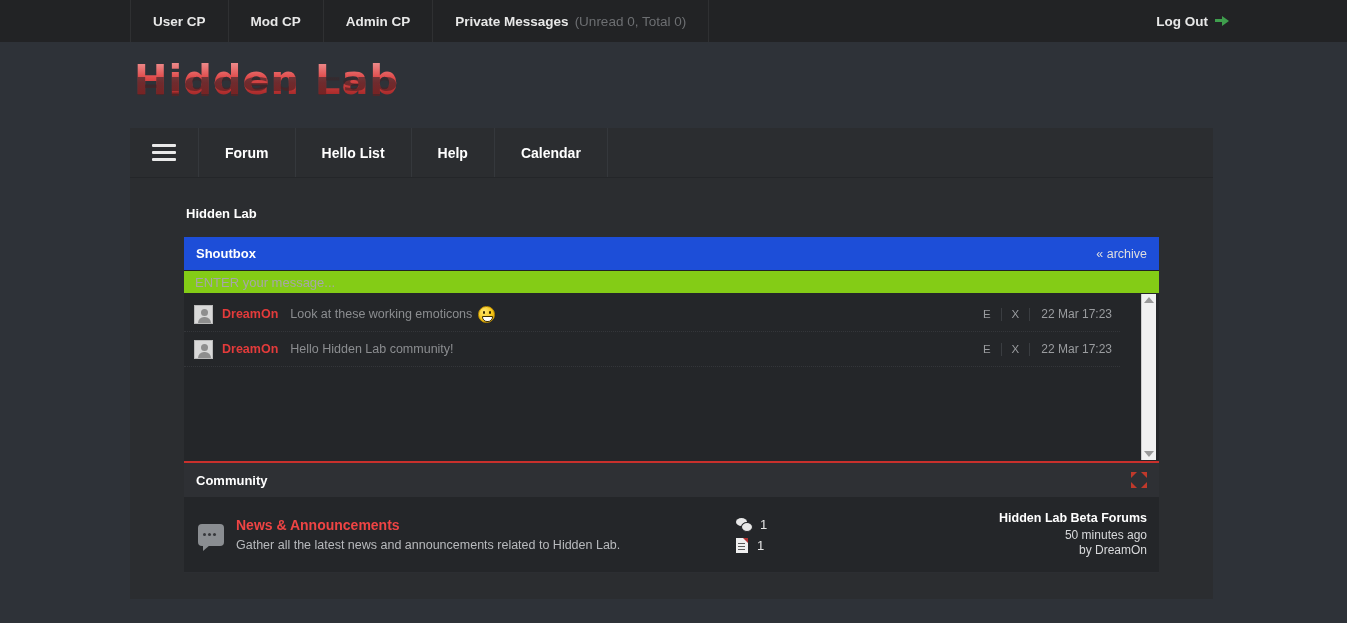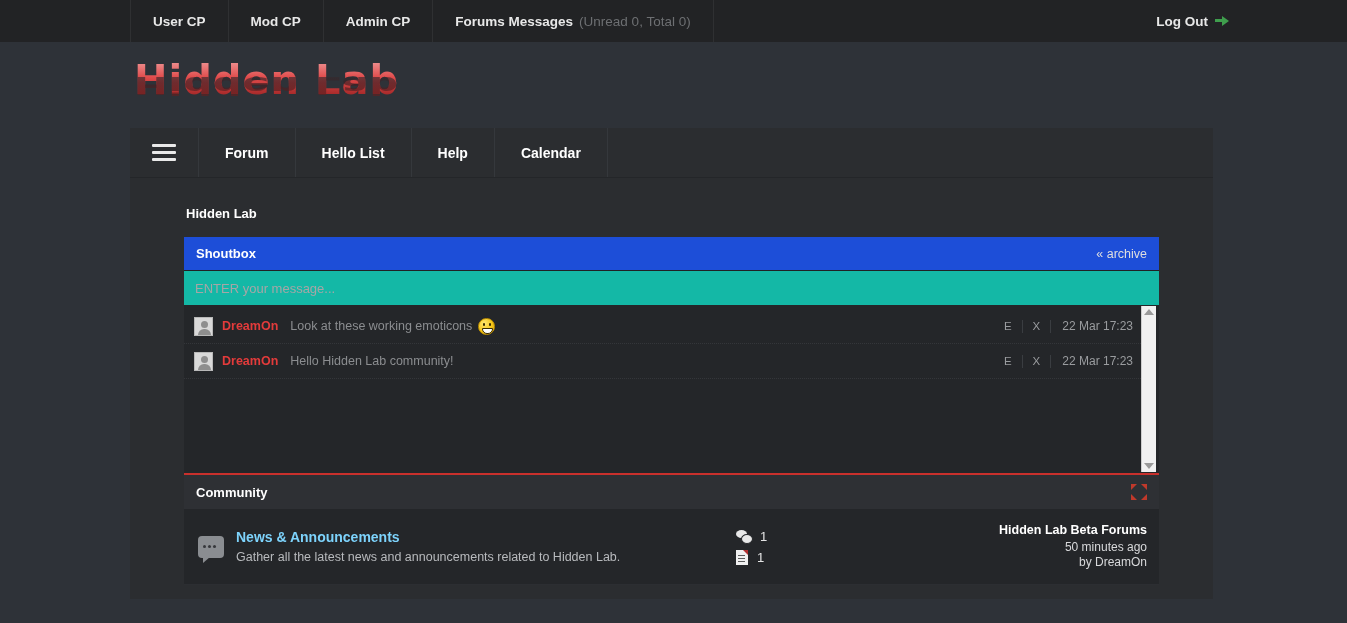--- a/index.html
+++ b/index.html
@@ -113,31 +113,31 @@
     background: #1d4ed8;
     height: 34px;
     display: flex; align-items: center; justify-content: space-between;
     padding: 0 12px 0 12px;
     border-bottom: 1px solid #202124;
   }
   .panel-title { color: #ffffff; font-size: 13px; font-weight: bold; }
   .panel-link { color: #dfdfdf; font-size: 12.5px; }
 
   .shout-input {
-    width: 100%; height: 34px;
-    background: #14b8a6; border: none; outline: none;
+    width: 100%; height: 22px;
+    background: #84cc16; border: none; outline: none;
     padding: 0 11px; font-size: 13px; color: #444;
     font-family: "Liberation Sans", sans-serif;
     display: block;
   }
   .shout-input::placeholder { color: #a6a6a6; }
 
   .shout-body {
     background: #242629; position: relative;
-    height: 168px; display: flex;
+    height: 168px; display: flex; gap: 21px;
   }
   .shout-list { flex: 1; padding: 4px 0 0 0; }
   .shout-row {
     display: flex; align-items: center;
     height: 35px; padding: 0 8px 0 10px;
     border-bottom: 1px dotted #34363a;
     font-size: 12.5px;
   }
   .avatar {
     width: 19px; height: 19px; flex: 0 0 19px;
@@ -220,21 +220,21 @@
   .forum-icon::before {
     content: ""; position: absolute; left: 5px; bottom: -5px;
     border-top: 6px solid #8a8d91; border-right: 7px solid transparent;
   }
   .forum-icon i {
     position: absolute; top: 9px; left: 5px;
     width: 3px; height: 3px; border-radius: 50%; background: #36383c;
     box-shadow: 5px 0 0 #36383c, 10px 0 0 #36383c;
   }
   .forum-info { width: 500px; }
-  .forum-name { color: #7dd3fc; font-size: 14px; font-weight: bold; margin-bottom: 5px; }
+  .forum-name { color: #ef4444; font-size: 14px; font-weight: bold; margin-bottom: 5px; }
   .forum-desc { color: #b8babd; font-size: 12.5px; }
   .forum-stats { width: 230px; color: #e4e4e4; font-size: 13px; }
   .stat-line { display: flex; align-items: center; gap: 9px; height: 21px; }
   .bubbles-icon { width: 15px; height: 13px; position: relative; display: inline-block; }
   .bubbles-icon::before {
     content: ""; position: absolute; left: 0; top: 0;
     width: 11px; height: 8px; border-radius: 50%; background: #e8e8e8;
   }
   .bubbles-icon::after {
     content: ""; position: absolute; left: 5px; top: 4px;
@@ -268,21 +268,21 @@
     <div class="topbar-item">
       <span>User CP</span>
     </div>
     <div class="topbar-item">
       <span>Mod CP</span>
     </div>
     <div class="topbar-item">
       <span>Admin CP</span>
     </div>
     <div class="topbar-item">
-      <span>Forums Messages</span>
+      <span>Private Messages</span>
       <span class="pm-muted">(Unread 0, Total 0)</span>
     </div>
   </div>
   <div class="topbar-right">
     <span>Log Out</span>
     <span class="arrow-right-icon"></span>
   </div>
 </div>
 
 <div class="logo-wrap">

